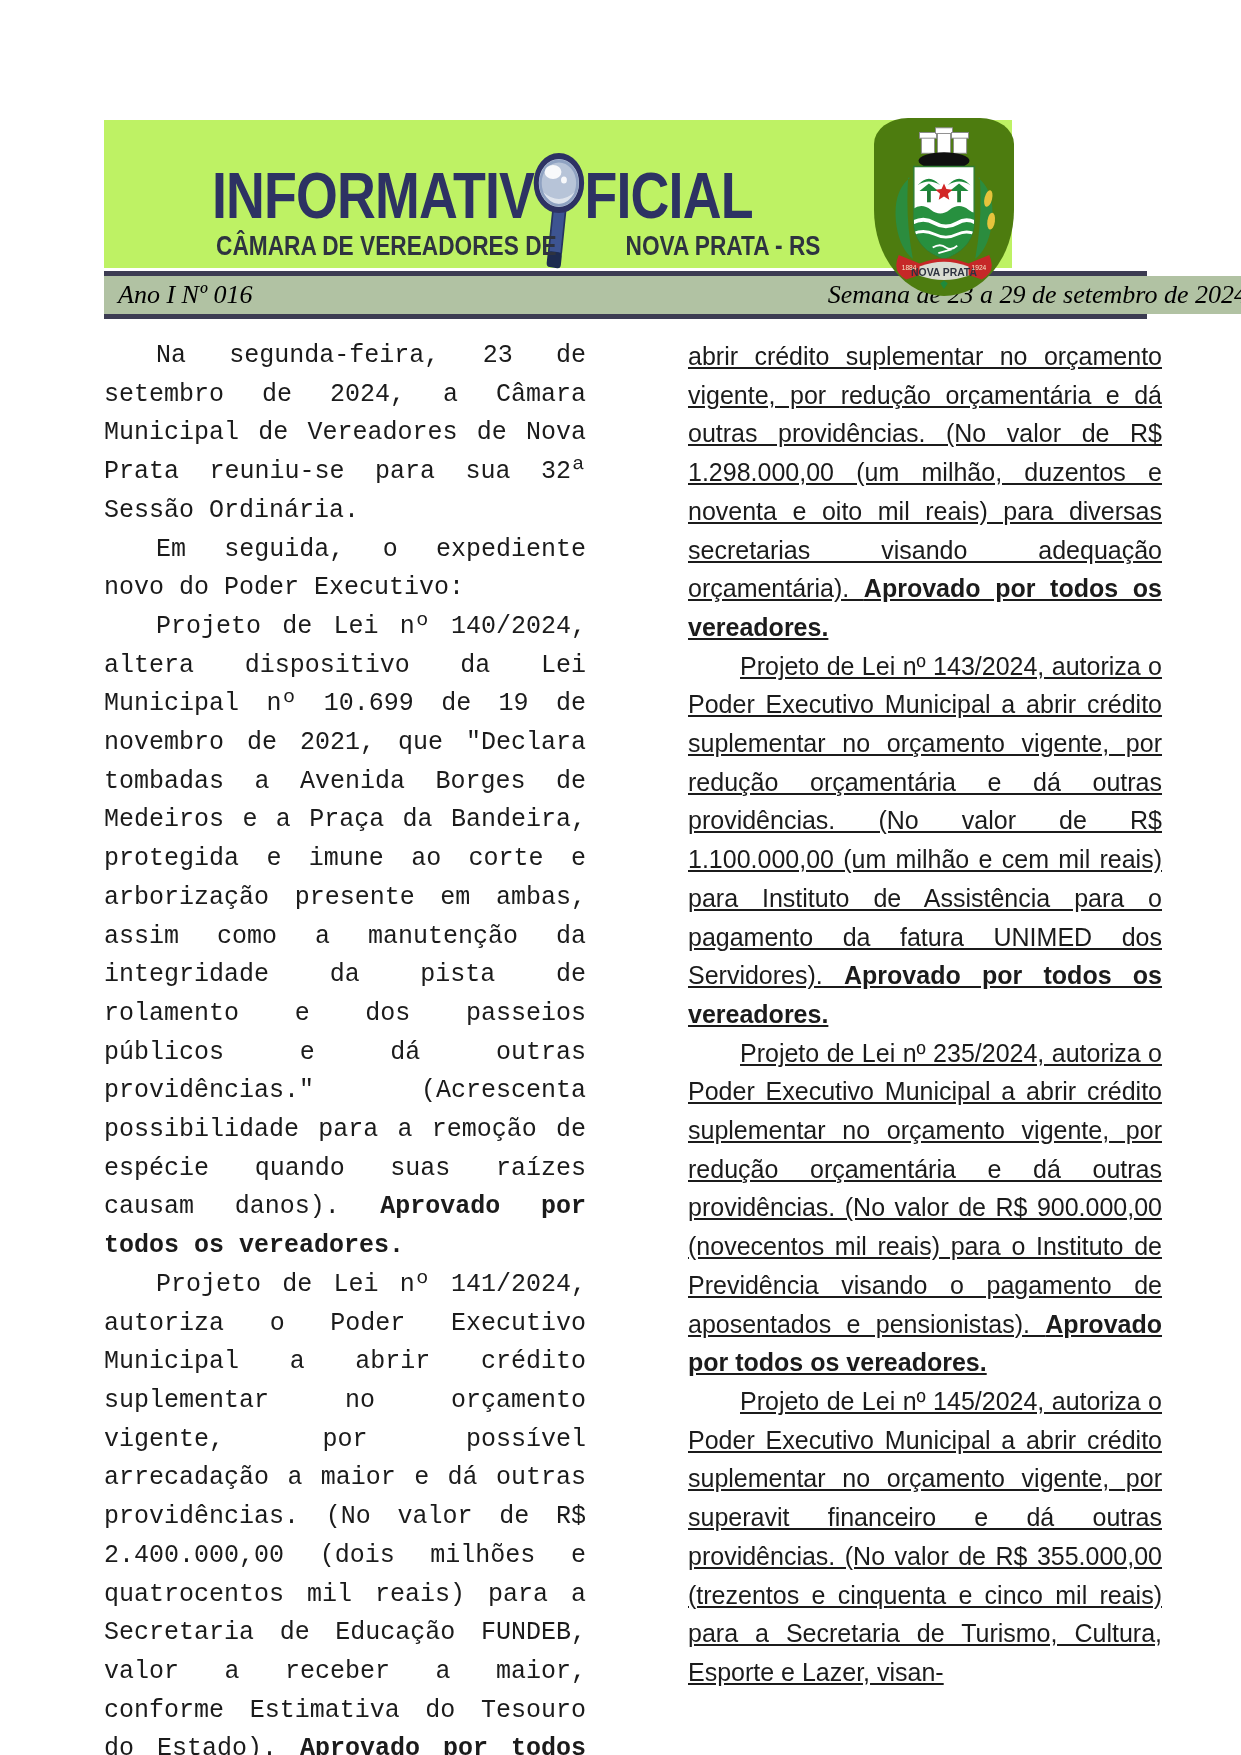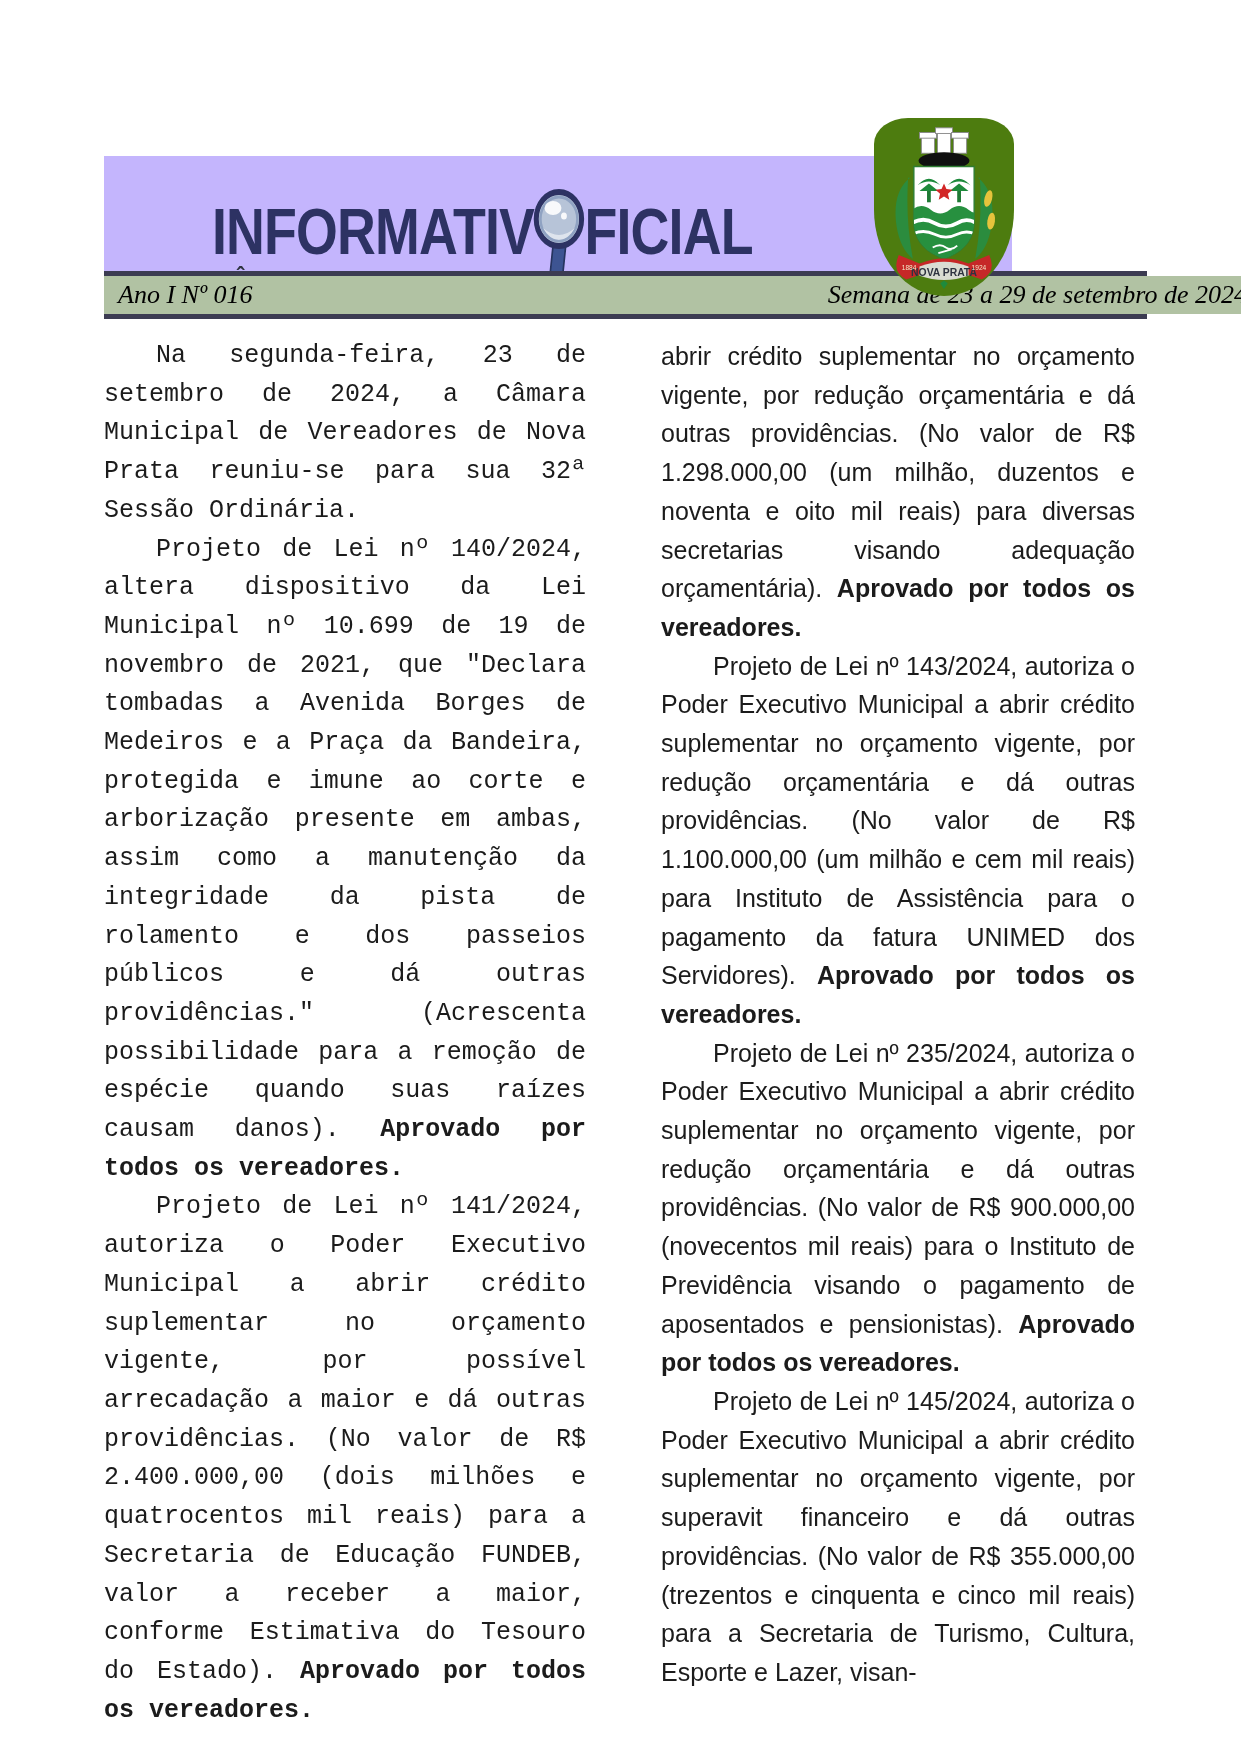--- a/index.html
+++ b/index.html
@@ -3,22 +3,21 @@
 <meta charset="utf-8">
 <style>
   html,body{margin:0;padding:0;}
   body{
     width:1241px;height:1755px;position:relative;background:#ffffff;
     font-family:"Liberation Sans",sans-serif;overflow:hidden;
   }
   
   .header-box{
     position:absolute;left:104px;top:120px;width:908px;height:148px;
-    background:#c4b5fd;
-    margin-top:36px;
+    background:#bef264;
   }
   .masthead{
     position:absolute;left:108px;top:30px;white-space:nowrap;
     transform:scaleX(0.84);transform-origin:left top;
     font-weight:bold;font-size:64px;letter-spacing:-1px;color:#2d3263;
     display:flex;align-items:flex-start;line-height:1;
   }
   .masthead .tpart{display:inline-block;padding-top:14px;}
   .magnifier-wrap{display:inline-block;width:70px;height:128px;margin:0 -5px;position:relative;z-index:3;}
   .subtitle{
@@ -43,21 +42,21 @@
     background:#b1c2a3;display:flex;justify-content:space-between;align-items:center;
     box-sizing:border-box;padding:0 10px 0 14px;
     font-family:"Liberation Serif",serif;font-style:italic;font-size:26px;color:#000000;
   }
   
   .col{
     position:absolute;top:337px;
     font-size:25px;line-height:38.7px;color:#1b1b1b;text-align:justify;
   }
   .col-left{left:104px;width:482px;font-family:Liberation Mono, monospace;}
-  .col-right{left:661px;width:474px;}
+  .col-right{left:688px;width:474px;text-decoration:underline;}
   .col p{margin:0;}
   .col p.indent{text-indent:52px;}
   .col b{font-weight:bold;}
 </style>
 </head>
 <body>
 
 <div class="header-box">
   <div class="masthead">
     <span class="tpart">INFORMATIV</span>
@@ -131,20 +130,21 @@
 
 <div class="rule rule1"></div>
 <div class="infobar">
   <span>Ano I   Nº 016</span>
   <span>Semana de 23 a 29 de setembro de 2024</span>
 </div>
 <div class="rule rule2"></div>
 
 <div class="col col-left">
     <p class="para indent"><span>Na segunda-feira, 23 de setembro de 2024, a Câmara Municipal de Vereadores de Nova Prata reuniu-se para sua 32ª Sessão Ordinária.</span></p>
+    <p class="para indent"><span>Em seguida, o expediente novo do Poder Executivo:</span></p>
     <p class="para indent"><span>Projeto de Lei nº 140/2024, altera dispositivo da Lei Municipal nº 10.699 de 19 de novembro de 2021, que "Declara tombadas a Avenida Borges de Medeiros e a Praça da Bandeira, protegida e imune ao corte e arborização presente em ambas, assim como a manutenção da integridade da pista de rolamento e dos passeios públicos e dá outras providências." (Acrescenta possibilidade para a remoção de espécie quando suas raízes causam danos). </span><b>Aprovado por todos os vereadores.</b></p>
     <p class="para indent"><span>Projeto de Lei nº 141/2024, autoriza o Poder Executivo Municipal a abrir crédito suplementar no orçamento vigente, por possível arrecadação a maior e dá outras providências. (No valor de R$ 2.400.000,00 (dois milhões e quatrocentos mil reais) para a Secretaria de Educação FUNDEB, valor a receber a maior, conforme Estimativa do Tesouro do Estado). </span><b>Aprovado por todos os vereadores.</b></p>
   </div>
 <div class="col col-right">
     <p class="para"><span>abrir crédito suplementar no orçamento vigente, por redução orçamentária e dá outras providências. (No valor de R$ 1.298.000,00 (um milhão, duzentos e noventa e oito mil reais) para diversas secretarias visando adequação orçamentária). </span><b>Aprovado por todos os vereadores.</b></p>
     <p class="para indent"><span>Projeto de Lei nº 143/2024, autoriza o Poder Executivo Municipal a abrir crédito suplementar no orçamento vigente, por redução orçamentária e dá outras providências. (No valor de R$ 1.100.000,00 (um milhão e cem mil reais) para Instituto de Assistência para o pagamento da fatura UNIMED dos Servidores). </span><b>Aprovado por todos os vereadores.</b></p>
     <p class="para indent"><span>Projeto de Lei nº 235/2024, autoriza o Poder Executivo Municipal a abrir crédito suplementar no orçamento vigente, por redução orçamentária e dá outras providências. (No valor de R$ 900.000,00 (novecentos mil reais) para o Instituto de Previdência visando o pagamento de aposentados e pensionistas). </span><b>Aprovado por todos os vereadores.</b></p>
     <p class="para indent"><span>Projeto de Lei nº 145/2024, autoriza o Poder Executivo Municipal a abrir crédito suplementar no orçamento vigente, por superavit financeiro e dá outras providências. (No valor de R$ 355.000,00 (trezentos e cinquenta e cinco mil reais) para a Secretaria de Turismo, Cultura, Esporte e Lazer, visan-</span></p>
   </div>
 

